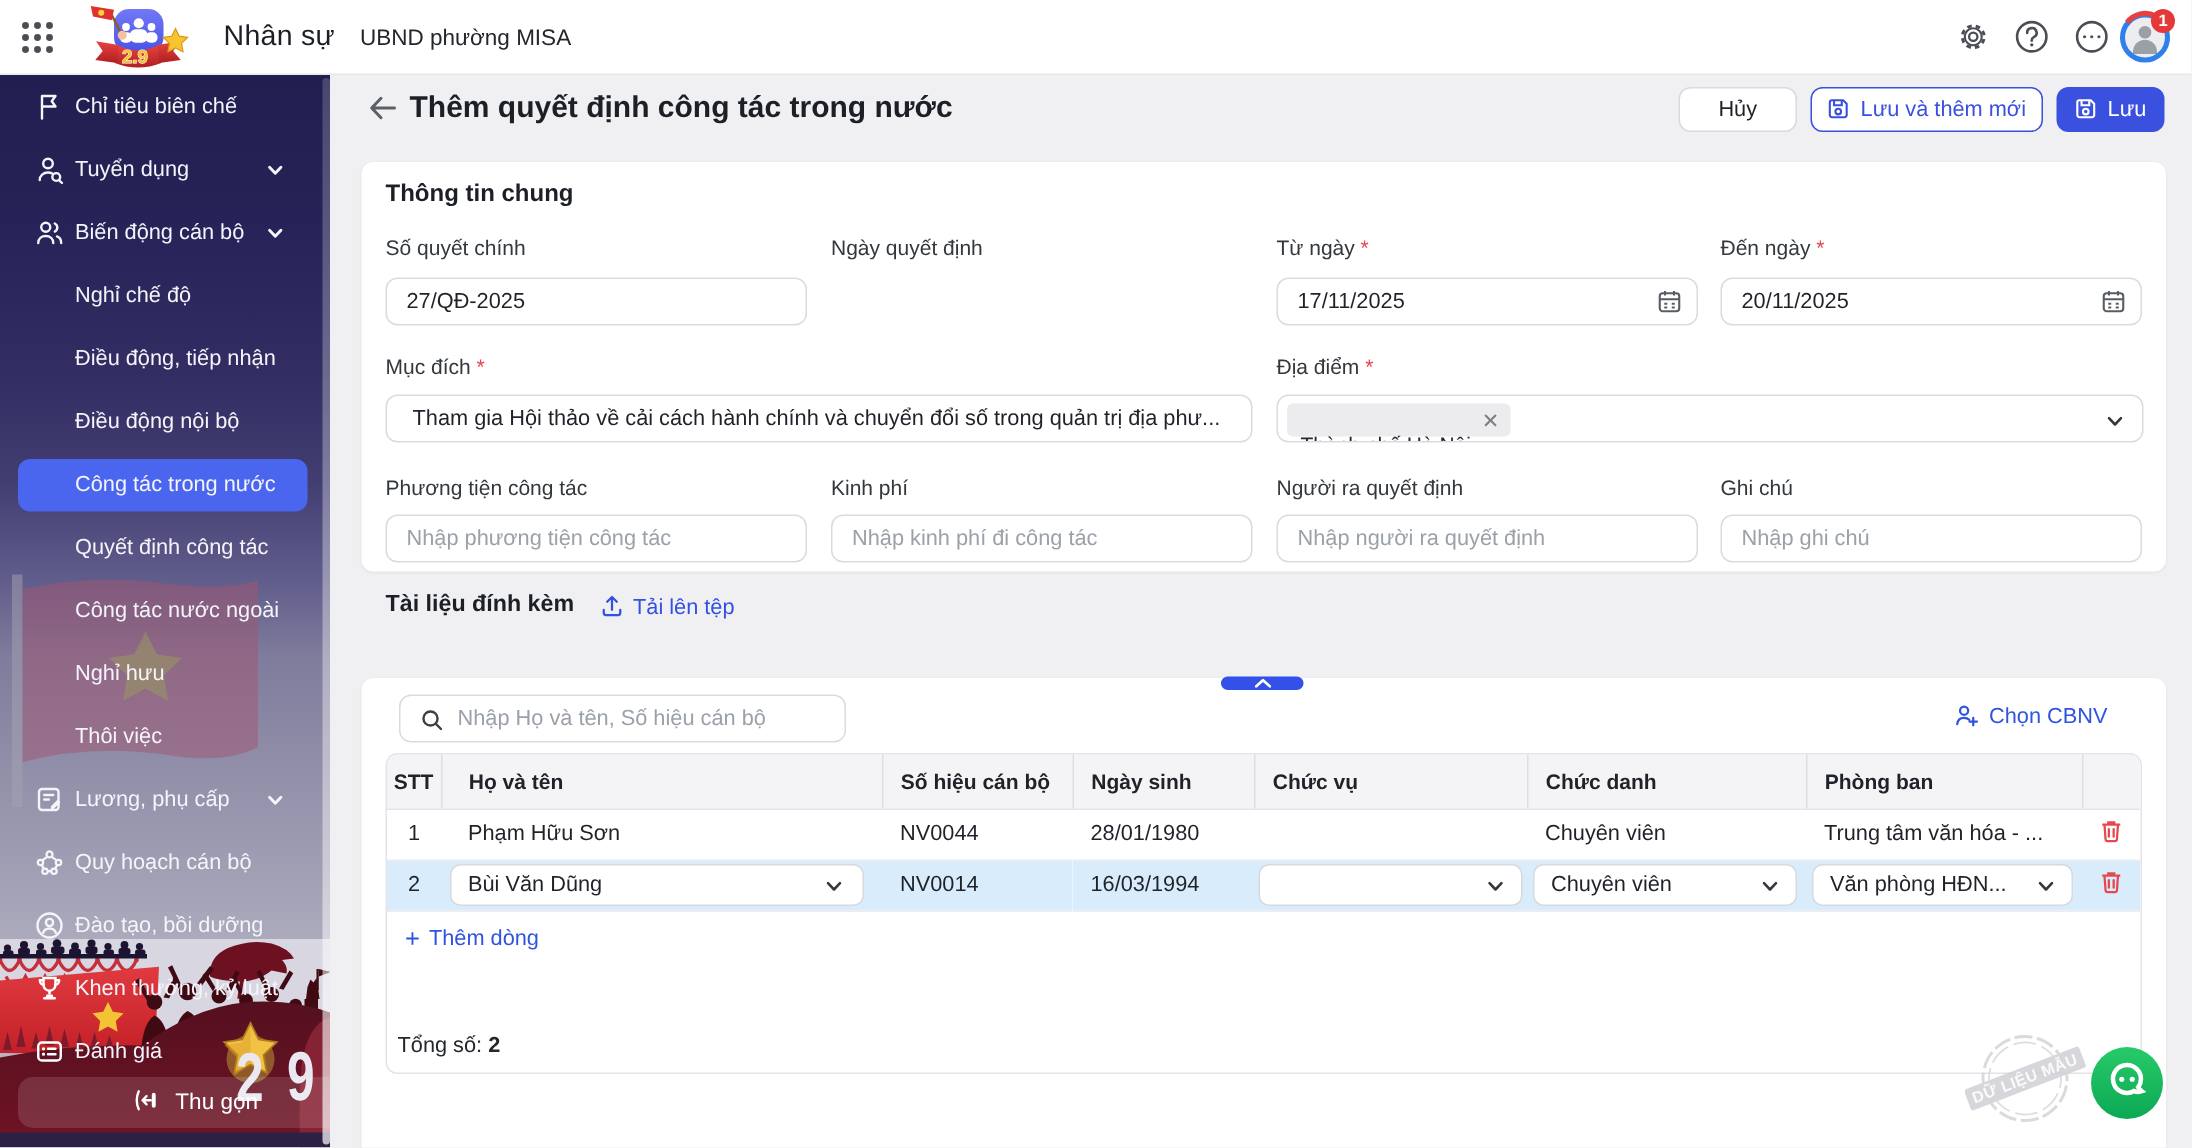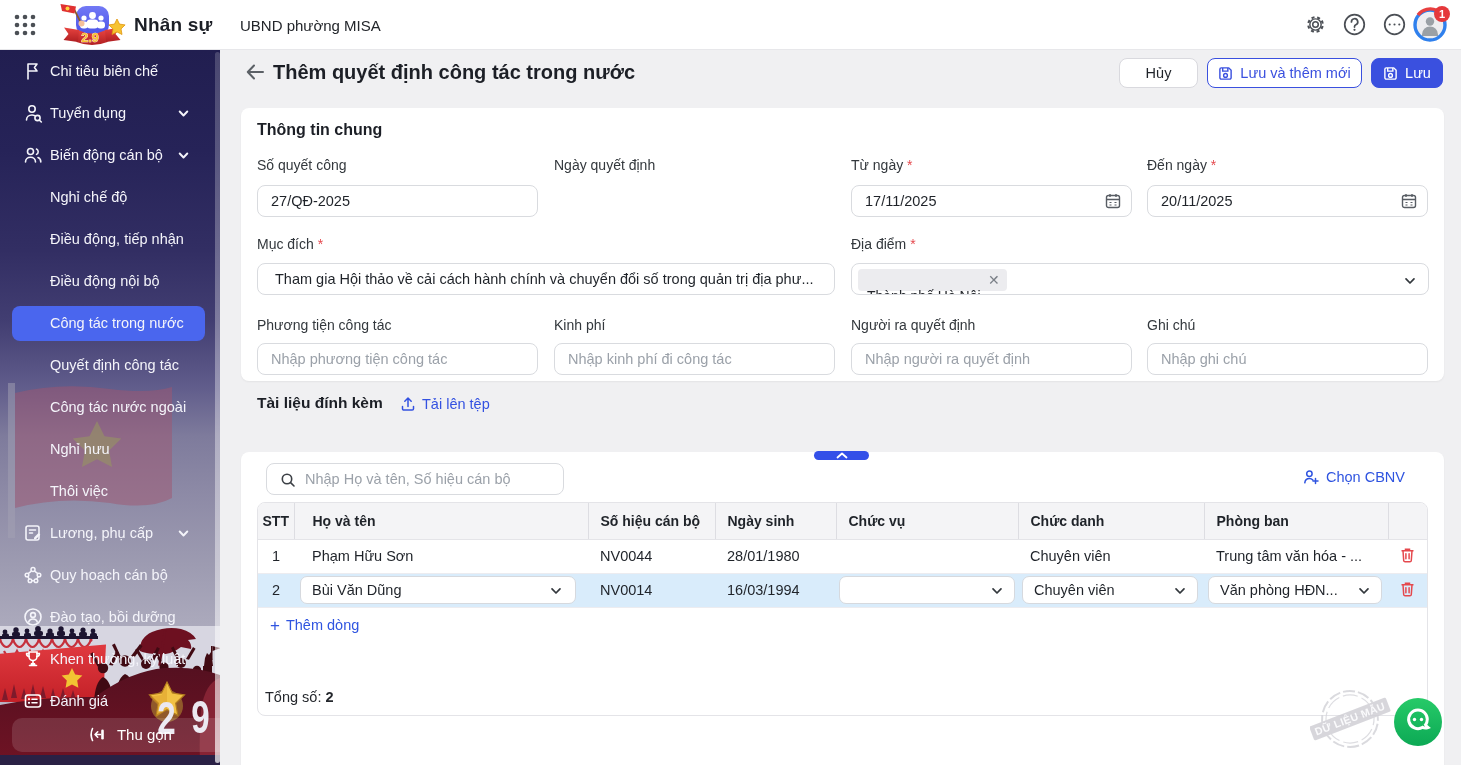--- a/index.html
+++ b/index.html
@@ -4,21 +4,21 @@
 <title>Nhân sự</title>
 <style>
   * { margin:0; padding:0; box-sizing:border-box; }
   html,body { width:1461px; height:765px; overflow:hidden; }
   body { font-family:"Liberation Sans", sans-serif; background:#f0f0f2; color:#1f2329; position:relative; }
 
   
   .topbar { position:absolute; left:0; top:0; width:1461px; height:50px; background:#fff; border-bottom:1px solid #e7e7ea; z-index:30; }
   .gridicon { position:absolute; left:13px; top:13px; width:24px; height:24px; }
   .applogo { position:absolute; left:57px; top:2px; width:70px; height:46px; }
-  .appname { position:absolute; left:134px; top:13.5px; font-size:19px; font-weight:bold; color:#1c1f26; letter-spacing:0.2px; }
+  .appname { position:absolute; left:149px; top:13.5px; font-size:19px; font-weight:normal; color:#1c1f26; letter-spacing:0.2px; }
   .orgname { position:absolute; left:240px; top:17px; font-size:15px; color:#23262b; }
   .tb-ico { position:absolute; top:13px; width:23px; height:23px; }
 
   
   .sidebar { position:absolute; left:0; top:50px; width:220px; height:715px; overflow:hidden;
      background:linear-gradient(180deg,#211e50 0%, #262358 14%, #322e63 28%, #423e72 38%, #605c8b 47%, #7e7b9c 54%, #8d8aa6 62%, #9d9bb1 72%, #aeacbe 82%, #b8b6c6 92%, #bfbdcb 100%);
      z-index:20; }
   .sb-art { position:absolute; left:0; top:0; width:220px; height:715px; }
   .menu { position:absolute; left:0; top:0; width:220px; }
   .mi { position:relative; height:42px; color:#f4f4fa; font-size:14.5px; font-weight:500; }
@@ -412,21 +412,21 @@
         <circle cx="8" cy="10" r="2"></circle>
       </svg>Lưu và thêm mới</div>
   <div class="btn btn-luu"><svg width="15" height="15" viewBox="0 0 16 16" fill="none" stroke="#fff" stroke-width="1.5">
         <path d="M2 3.5A1.5 1.5 0 0 1 3.5 2h8L14 4.5v8a1.5 1.5 0 0 1-1.5 1.5h-9A1.5 1.5 0 0 1 2 12.5z" stroke-linejoin="round"></path>
         <path d="M5 2v3.5h5.5V2"></path>
         <circle cx="8" cy="10" r="2"></circle>
       </svg>Lưu</div>
 
   <div class="card card1">
     <div class="sec-title">Thông tin chung</div>
-    <div class="flabel" style="left:16px; top:49px;">Số quyết công</div>
+    <div class="flabel" style="left:16px; top:49px;">Số quyết chính</div>
     <div class="flabel" style="left:313px; top:49px;">Ngày quyết định</div>
     <div class="flabel" style="left:610px; top:49px;">Từ ngày <span class="req">*</span></div>
     <div class="flabel" style="left:906px; top:49px;">Đến ngày <span class="req">*</span></div>
     <div class="finput" style="left:16px; top:77px; width:281px;">27/QĐ-2025</div>
     <div class="finput" style="left:610px; top:77px; width:281px;">17/11/2025
       <svg class="cal" viewBox="0 0 16 16" fill="none" stroke="#585d64" stroke-width="1.4">
           <rect x="1.5" y="2.5" width="13" height="12" rx="2"></rect>
           <path d="M1.5 6.5h13M5 1v3M11 1v3"></path>
           <path d="M4.5 9.5h2M9.5 9.5h2M4.5 12h2M9.5 12h2" stroke-width="1.2"></path>
         </svg>

